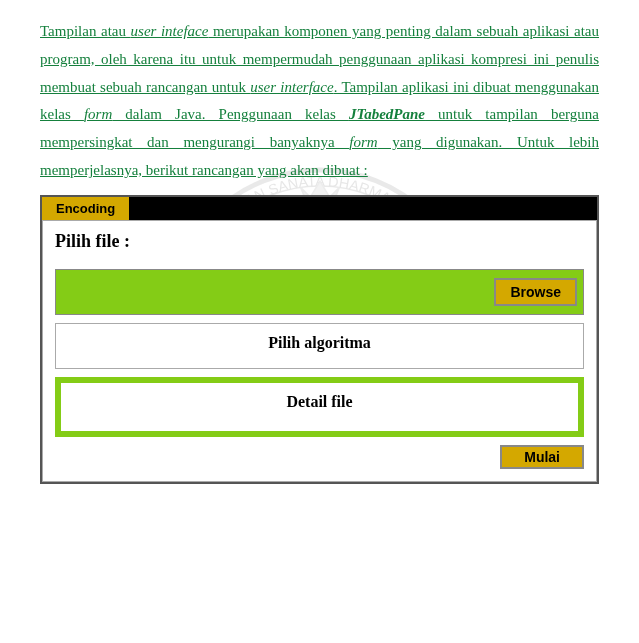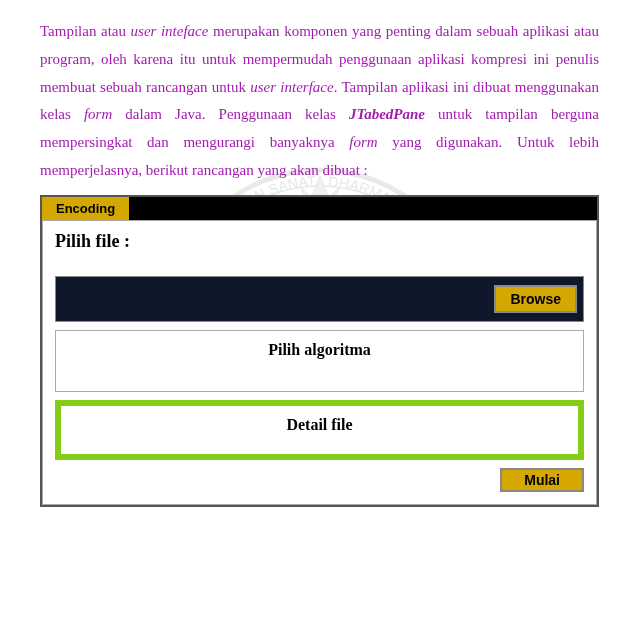--- a/index.html
+++ b/index.html
@@ -39,21 +39,22 @@
 
     .content {
       position: relative;
       z-index: 1;
       padding: 18px 40px 10px 40px;
     }
 
     .paragraph {
       text-align: justify;
       line-height: 1.85;
-      color: #a21caf;
+      color: #15803d;
+      text-decoration: underline;
     }
 
     .italic {
       font-style: italic;
     }
 
     .bold-italic {
       font-weight: bold;
       font-style: italic;
     }
@@ -92,31 +93,31 @@
     }
 
     .file-section {
       margin-bottom: 8px;
     }
 
     .file-label {
       font-size: 18px;
       font-weight: bold;
       color: #000;
-      margin-bottom: 24px;
+      margin-bottom: 17px;
       display: block;
     }
 
     .file-row {
       display: flex;
       align-items: center;
       gap: 6px;
       border: 1px solid #888;
       padding: 8px 6px;
-      background: #0f172a;
+      background: #84cc16;
     }
 
     .file-input {
       flex: 1;
       border: none;
       outline: none;
       font-size: 14px;
       background: transparent;
     }
 
@@ -136,21 +137,21 @@
       padding: 10px 8px;
       margin-bottom: 8px;
       background: #fff;
     }
 
     .algo-title {
       text-align: center;
       font-size: 16px;
       font-weight: bold;
       color: #000;
-      margin-bottom: 22px;
+      margin-bottom: 6px;
     }
 
     .algo-options {
       display: flex;
       gap: 20px;
       justify-content: center;
     }
 
     .detail-section {
       border: 6px solid #84cc16;

